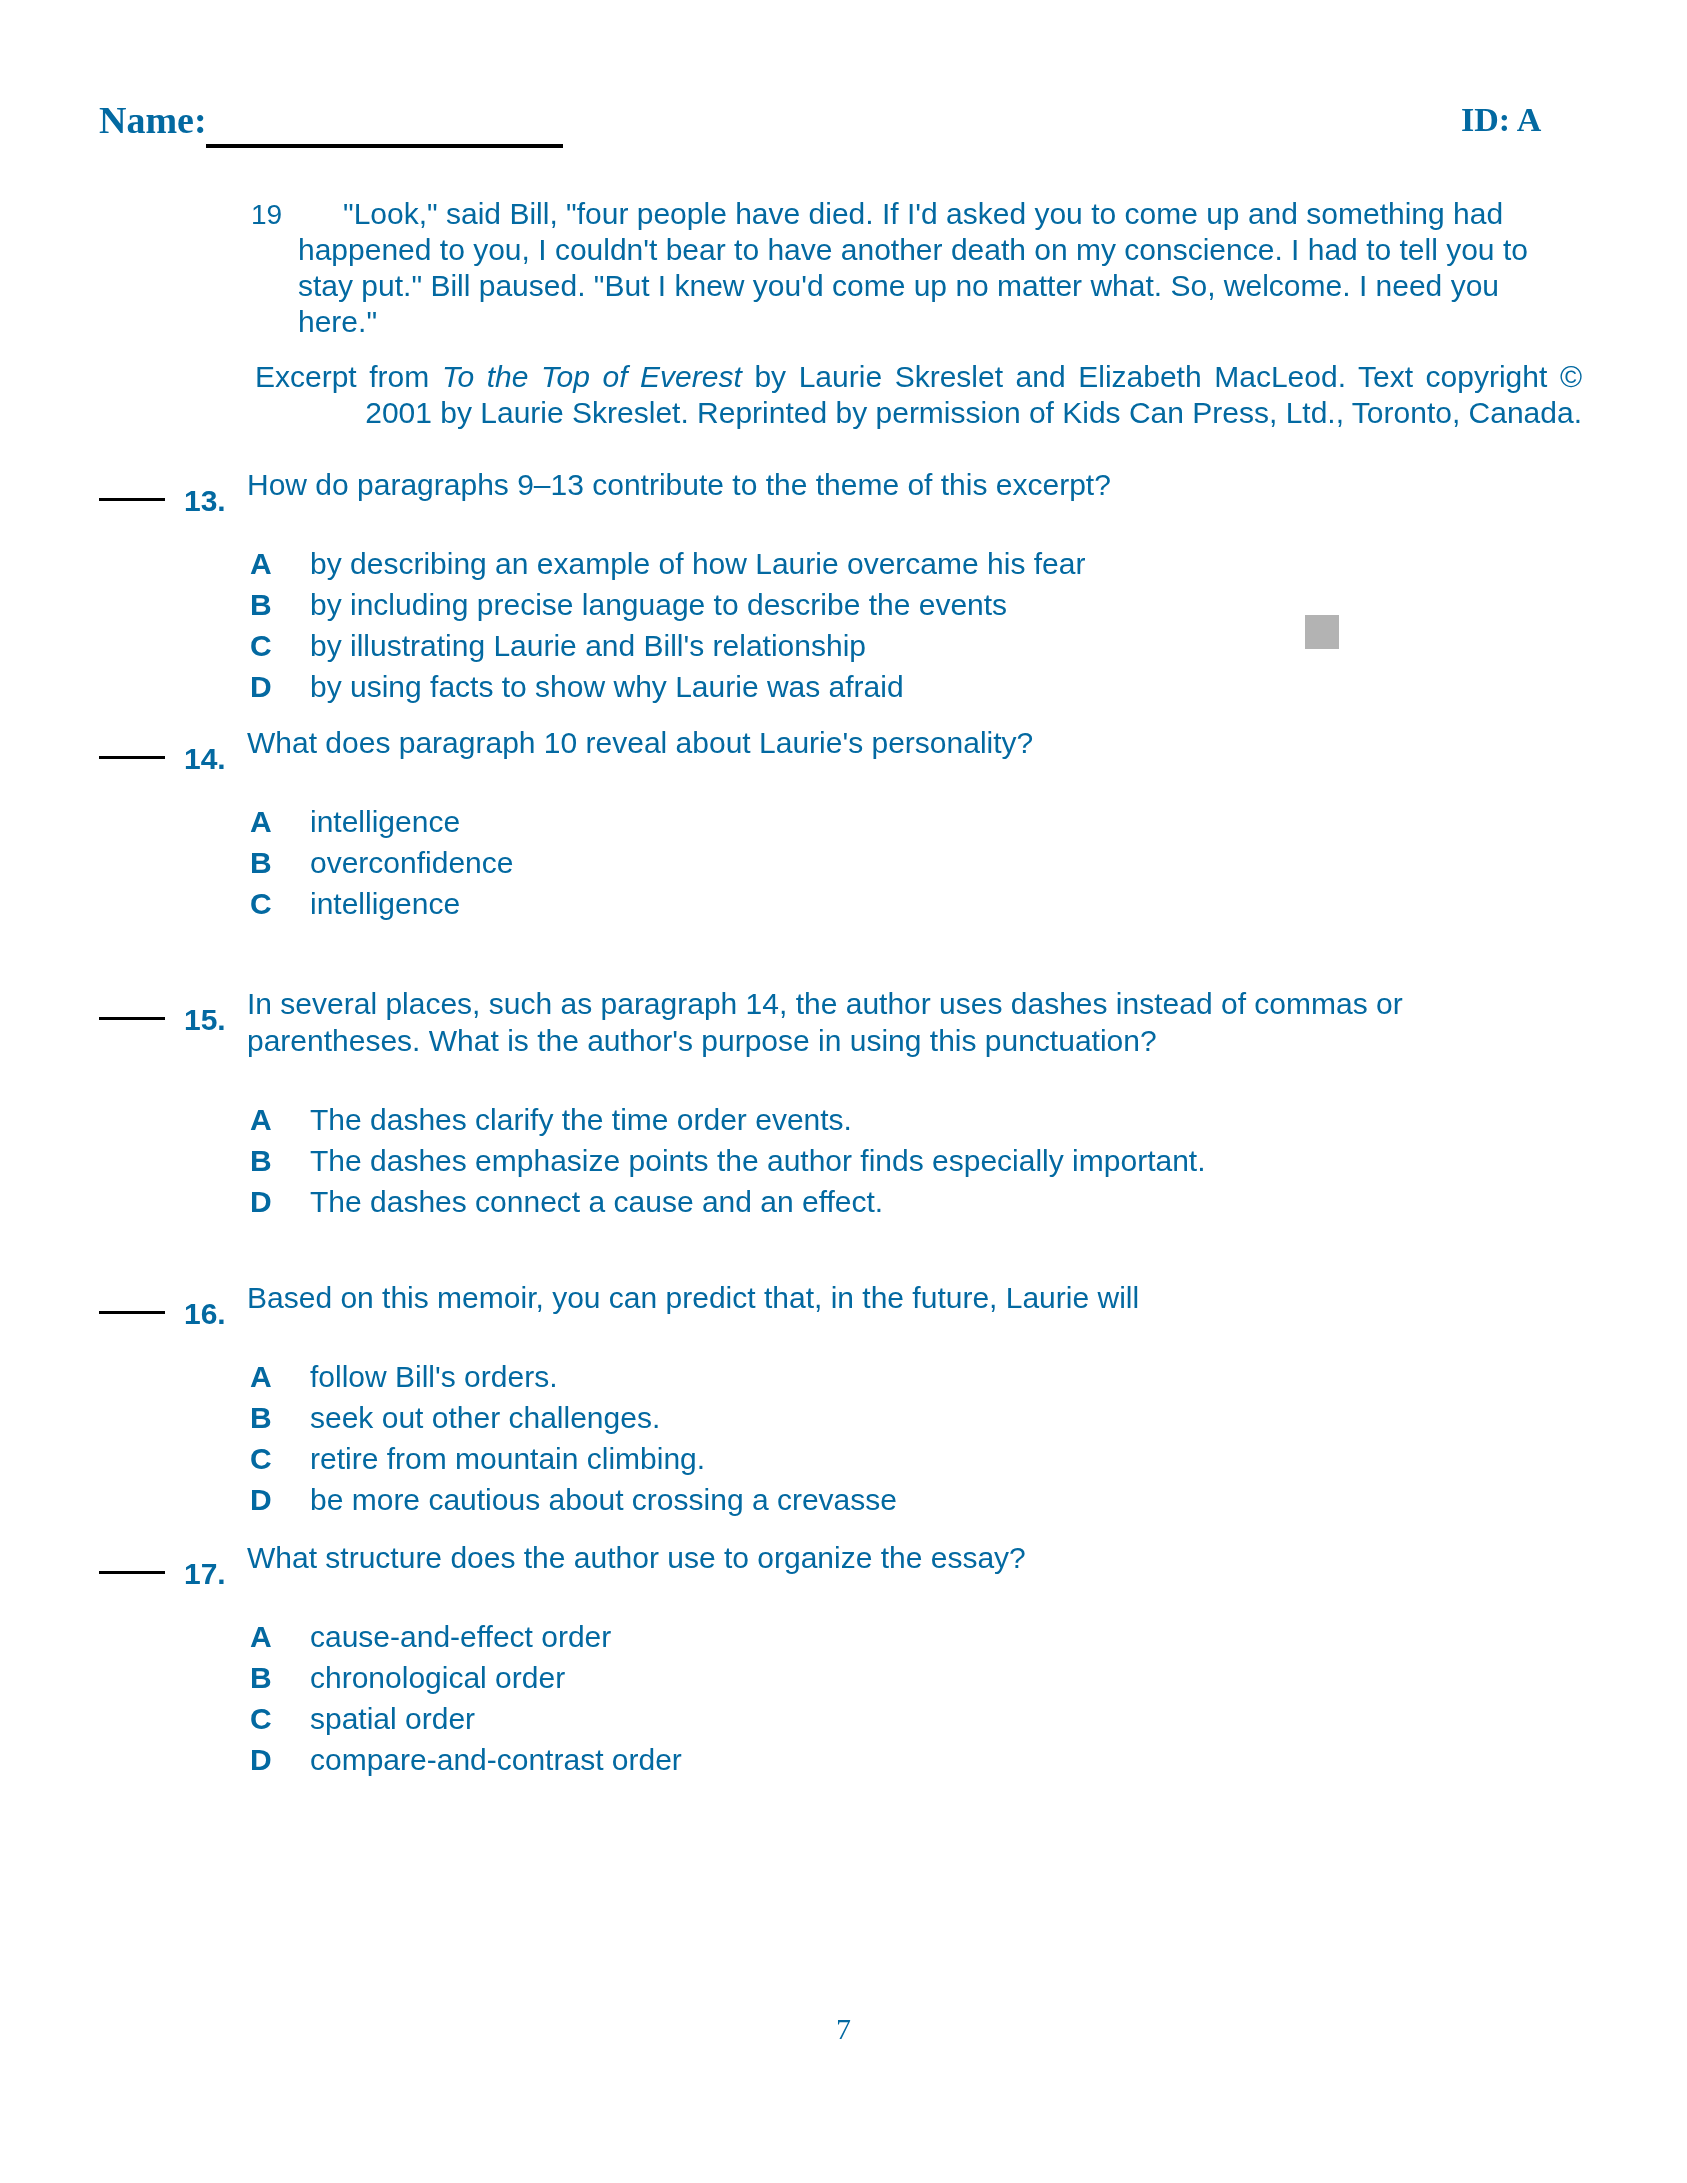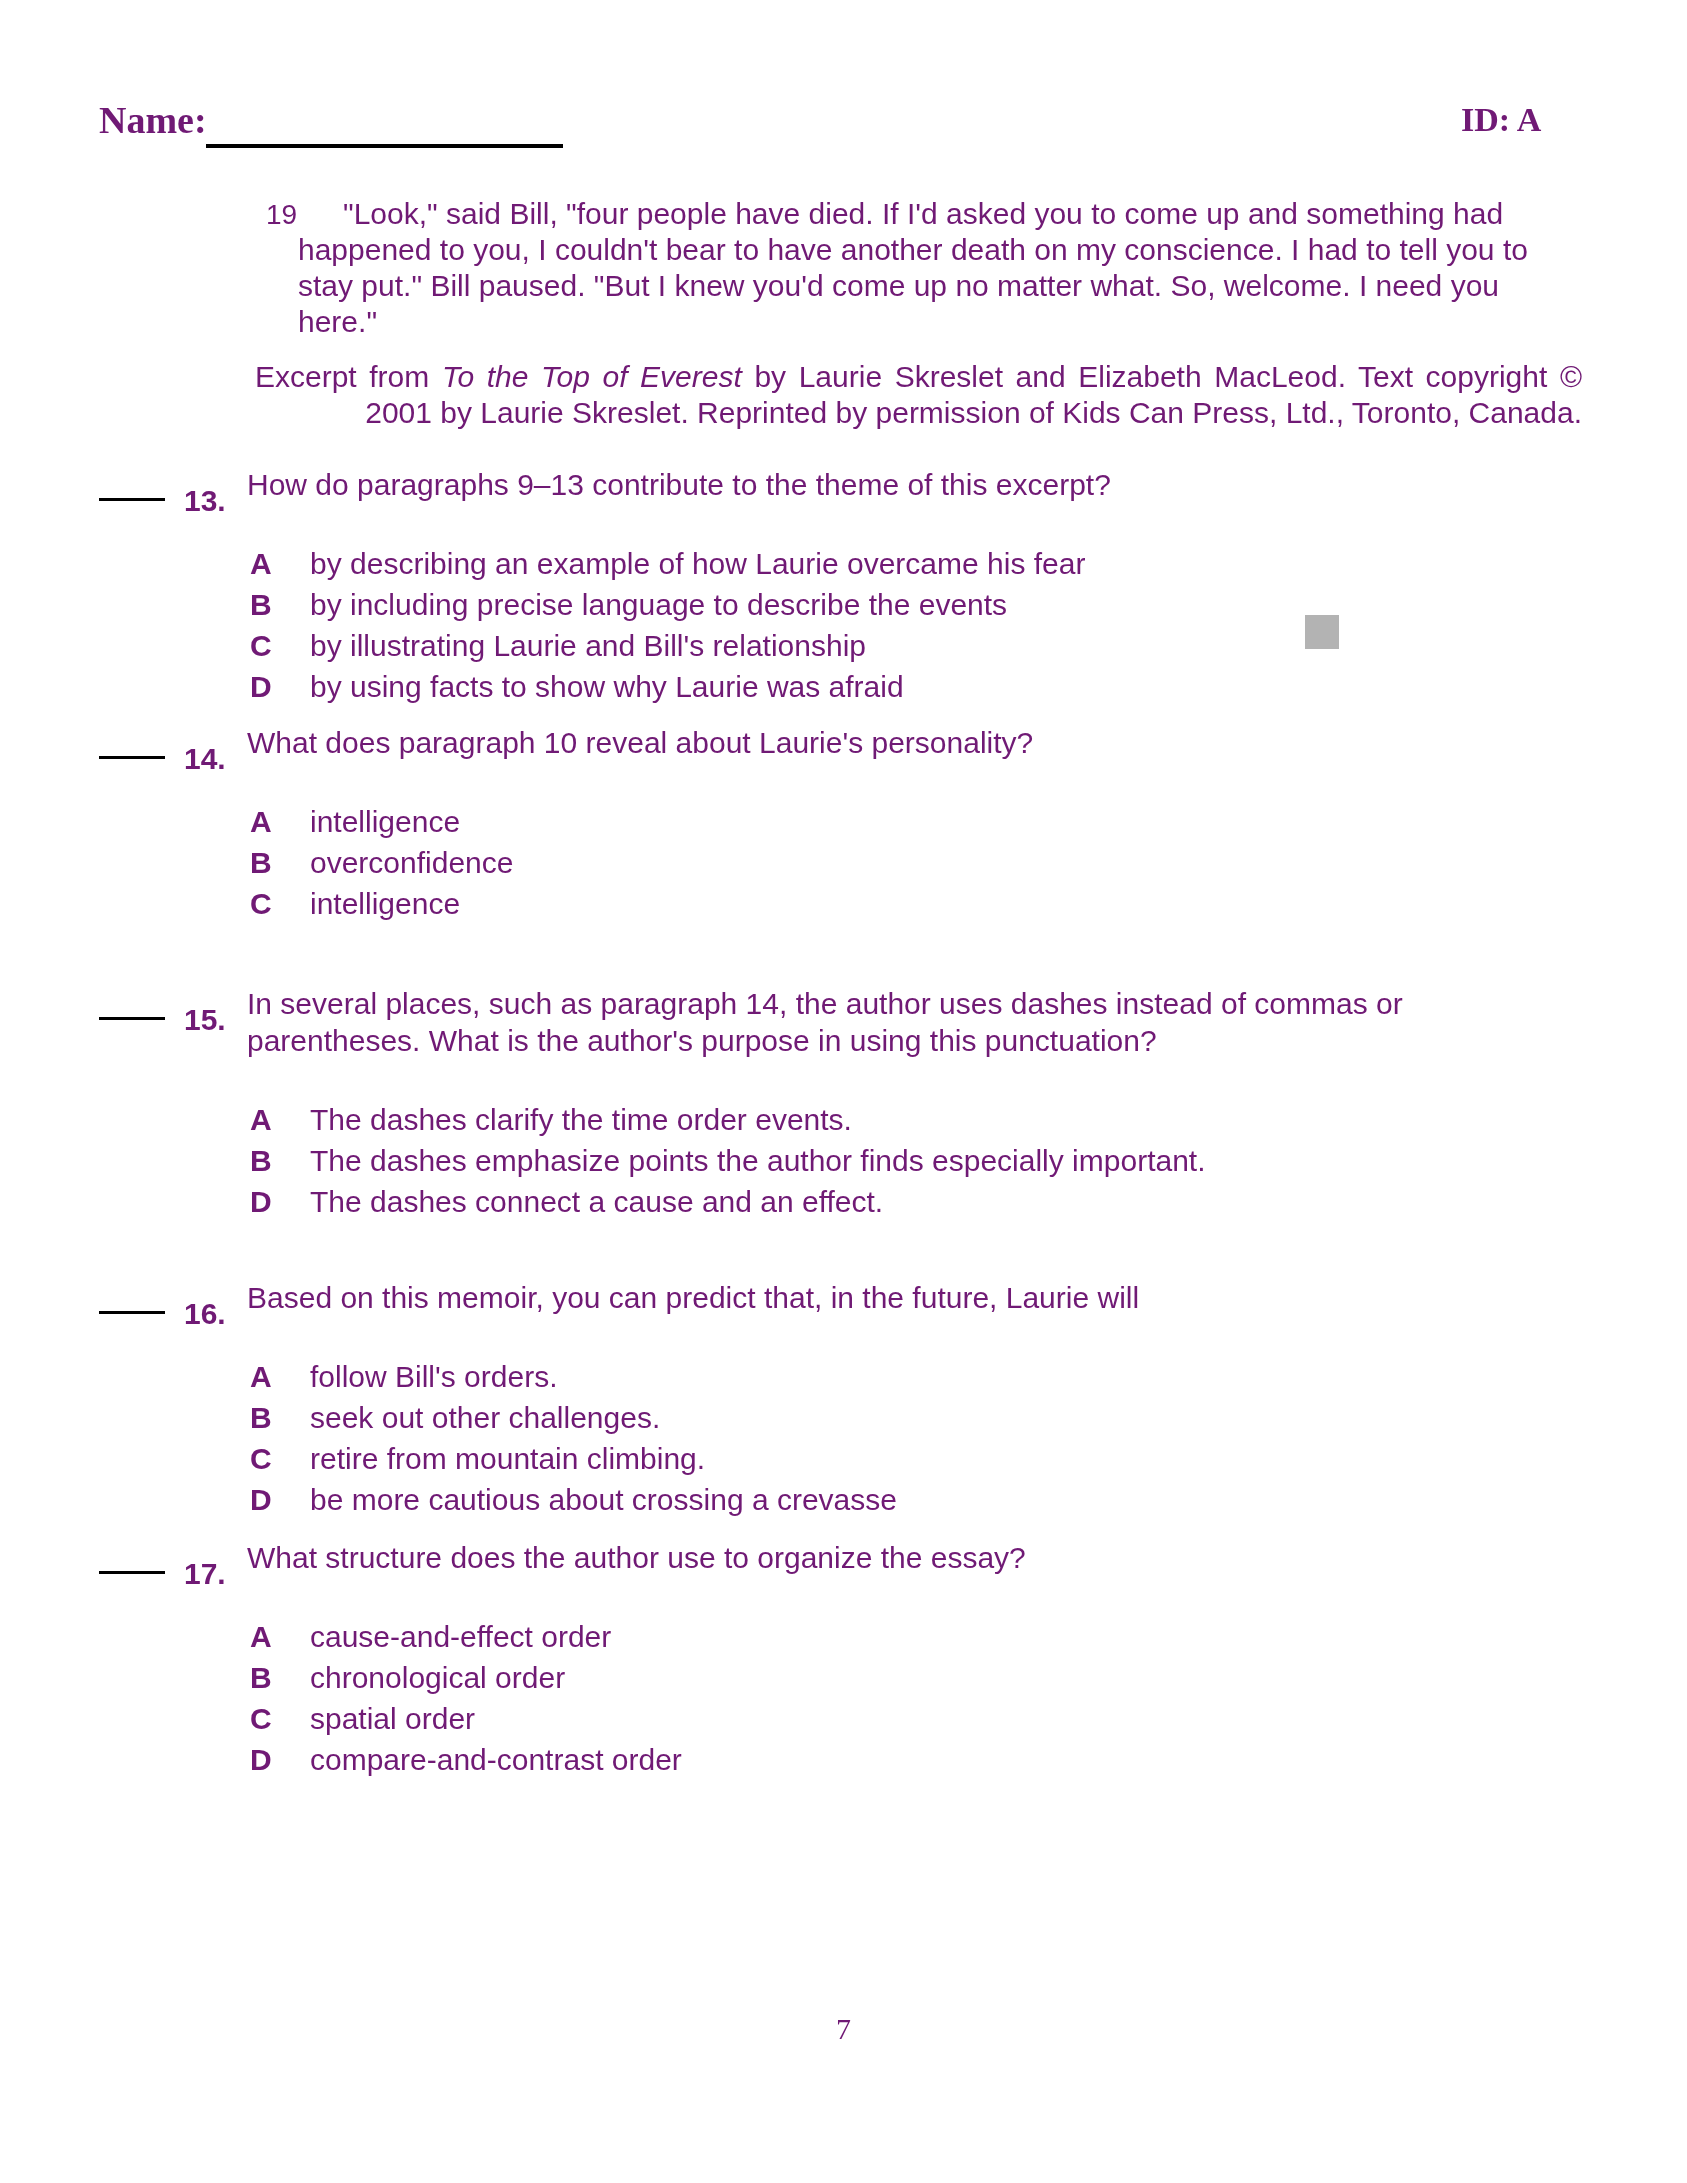--- a/index.html
+++ b/index.html
@@ -1,20 +1,20 @@
 <!DOCTYPE html>
 <html style="font-size:10.6px"><head>
 <meta charset="utf-8">
 <style>
   html,body{margin:0;padding:0;background:#ffffff;}
   .page{
     position:relative;
     width:1687px;height:2183px;
     background:#ffffff;
-    color:#701a75;
+    color:#0369a1;
     font-family:"Liberation Sans", sans-serif;
     font-size:30px;
     overflow:hidden;
   }
   
   .header-name{
     position:absolute;left:99px;top:101px;
     font-family:"Liberation Serif", serif;
     font-weight:bold;font-size:38px;line-height:1;
   }
@@ -24,21 +24,21 @@
     border-bottom:4.6px solid #000;
   }
   .header-id{
     position:absolute;left:1461px;top:103px;
     font-family:"Liberation Serif", serif;
     font-weight:bold;font-size:34px;line-height:1;
   }
   
   .excerpt{position:absolute;left:0;top:196px;width:1687px;}
   .para-num{
-    position:absolute;left:266px;top:5.3px;
+    position:absolute;left:251px;top:5.3px;
     font-size:28px;line-height:1;
   }
   .para-text{
     margin:0 0 0 298px;width:1250px;
     line-height:36px;text-indent:45px;
   }
   
   .attribution{
     position:absolute;left:255px;top:359px;width:1327px;
     line-height:36px;

